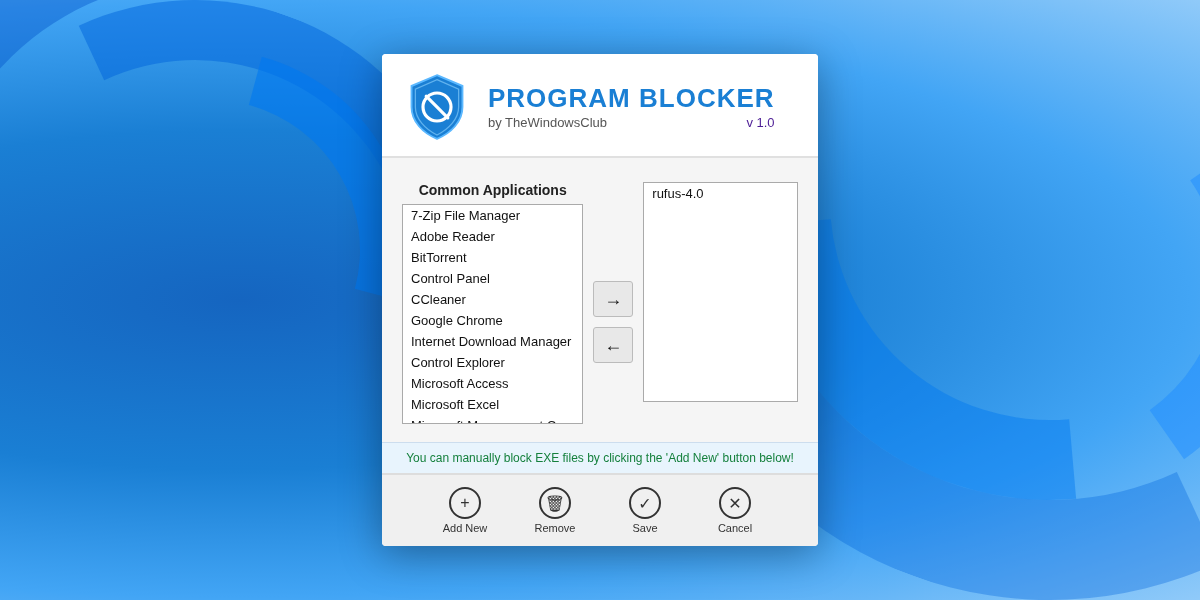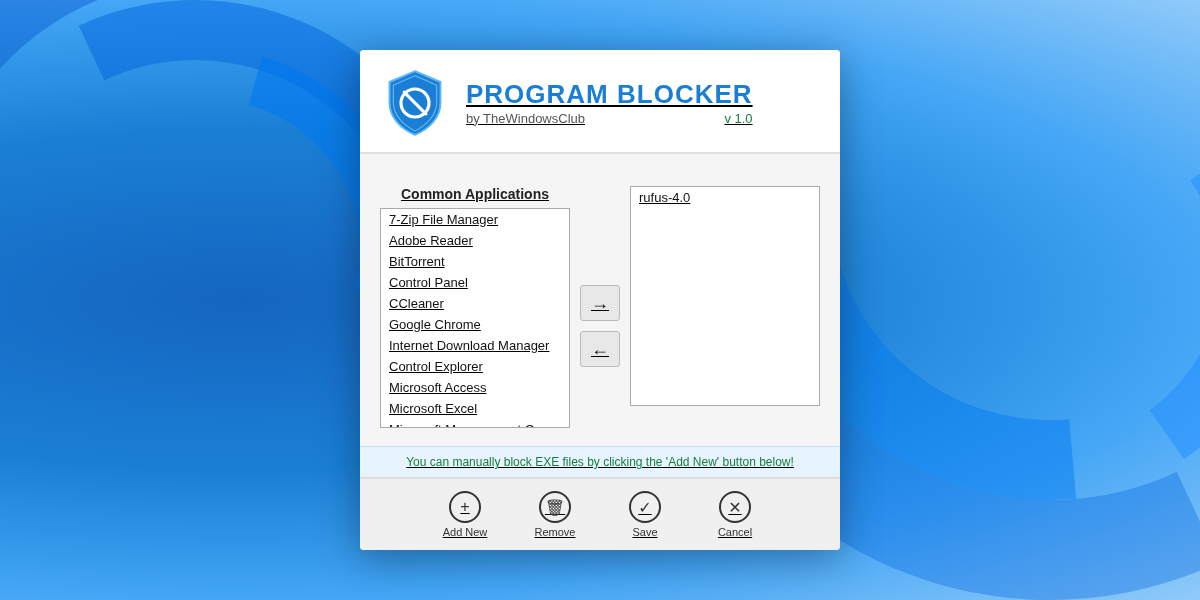--- a/index.html
+++ b/index.html
@@ -84,26 +84,25 @@
       border-color: transparent rgba(30,140,255,0.5) transparent transparent;
       transform: rotate(10deg);
     }
 
     
     .app-window {
       position: absolute;
       top: 50%;
       left: 50%;
       transform: translate(-50%, -50%);
-      width: 480px;
+      width: 436px;
       background: #fff;
       border-radius: 4px;
       box-shadow: 0 8px 40px rgba(0,0,0,0.35);
       overflow: hidden;
-      text-decoration: underline;
     }
 
     
     .app-header {
       background: #fff;
       border-bottom: 2px solid #e0e0e0;
       padding: 18px 20px 14px 20px;
       display: flex;
       align-items: center;
       gap: 16px;
@@ -133,27 +132,27 @@
       font-size: 13px;
       color: #555;
       margin-top: 2px;
       display: flex;
       justify-content: space-between;
       align-items: center;
     }
 
     .header-version {
       margin-left: 30px;
-      color: #15803d;
+      color: #4c1d95;
       font-size: 13px;
     }
 
     
     .app-content {
-      padding: 32px 20px 10px 20px;
+      padding: 24px 20px 10px 20px;
       background: #f5f5f5;
     }
 
     .lists-row {
       display: flex;
       gap: 0;
       align-items: flex-start;
     }
 
     .list-section {

